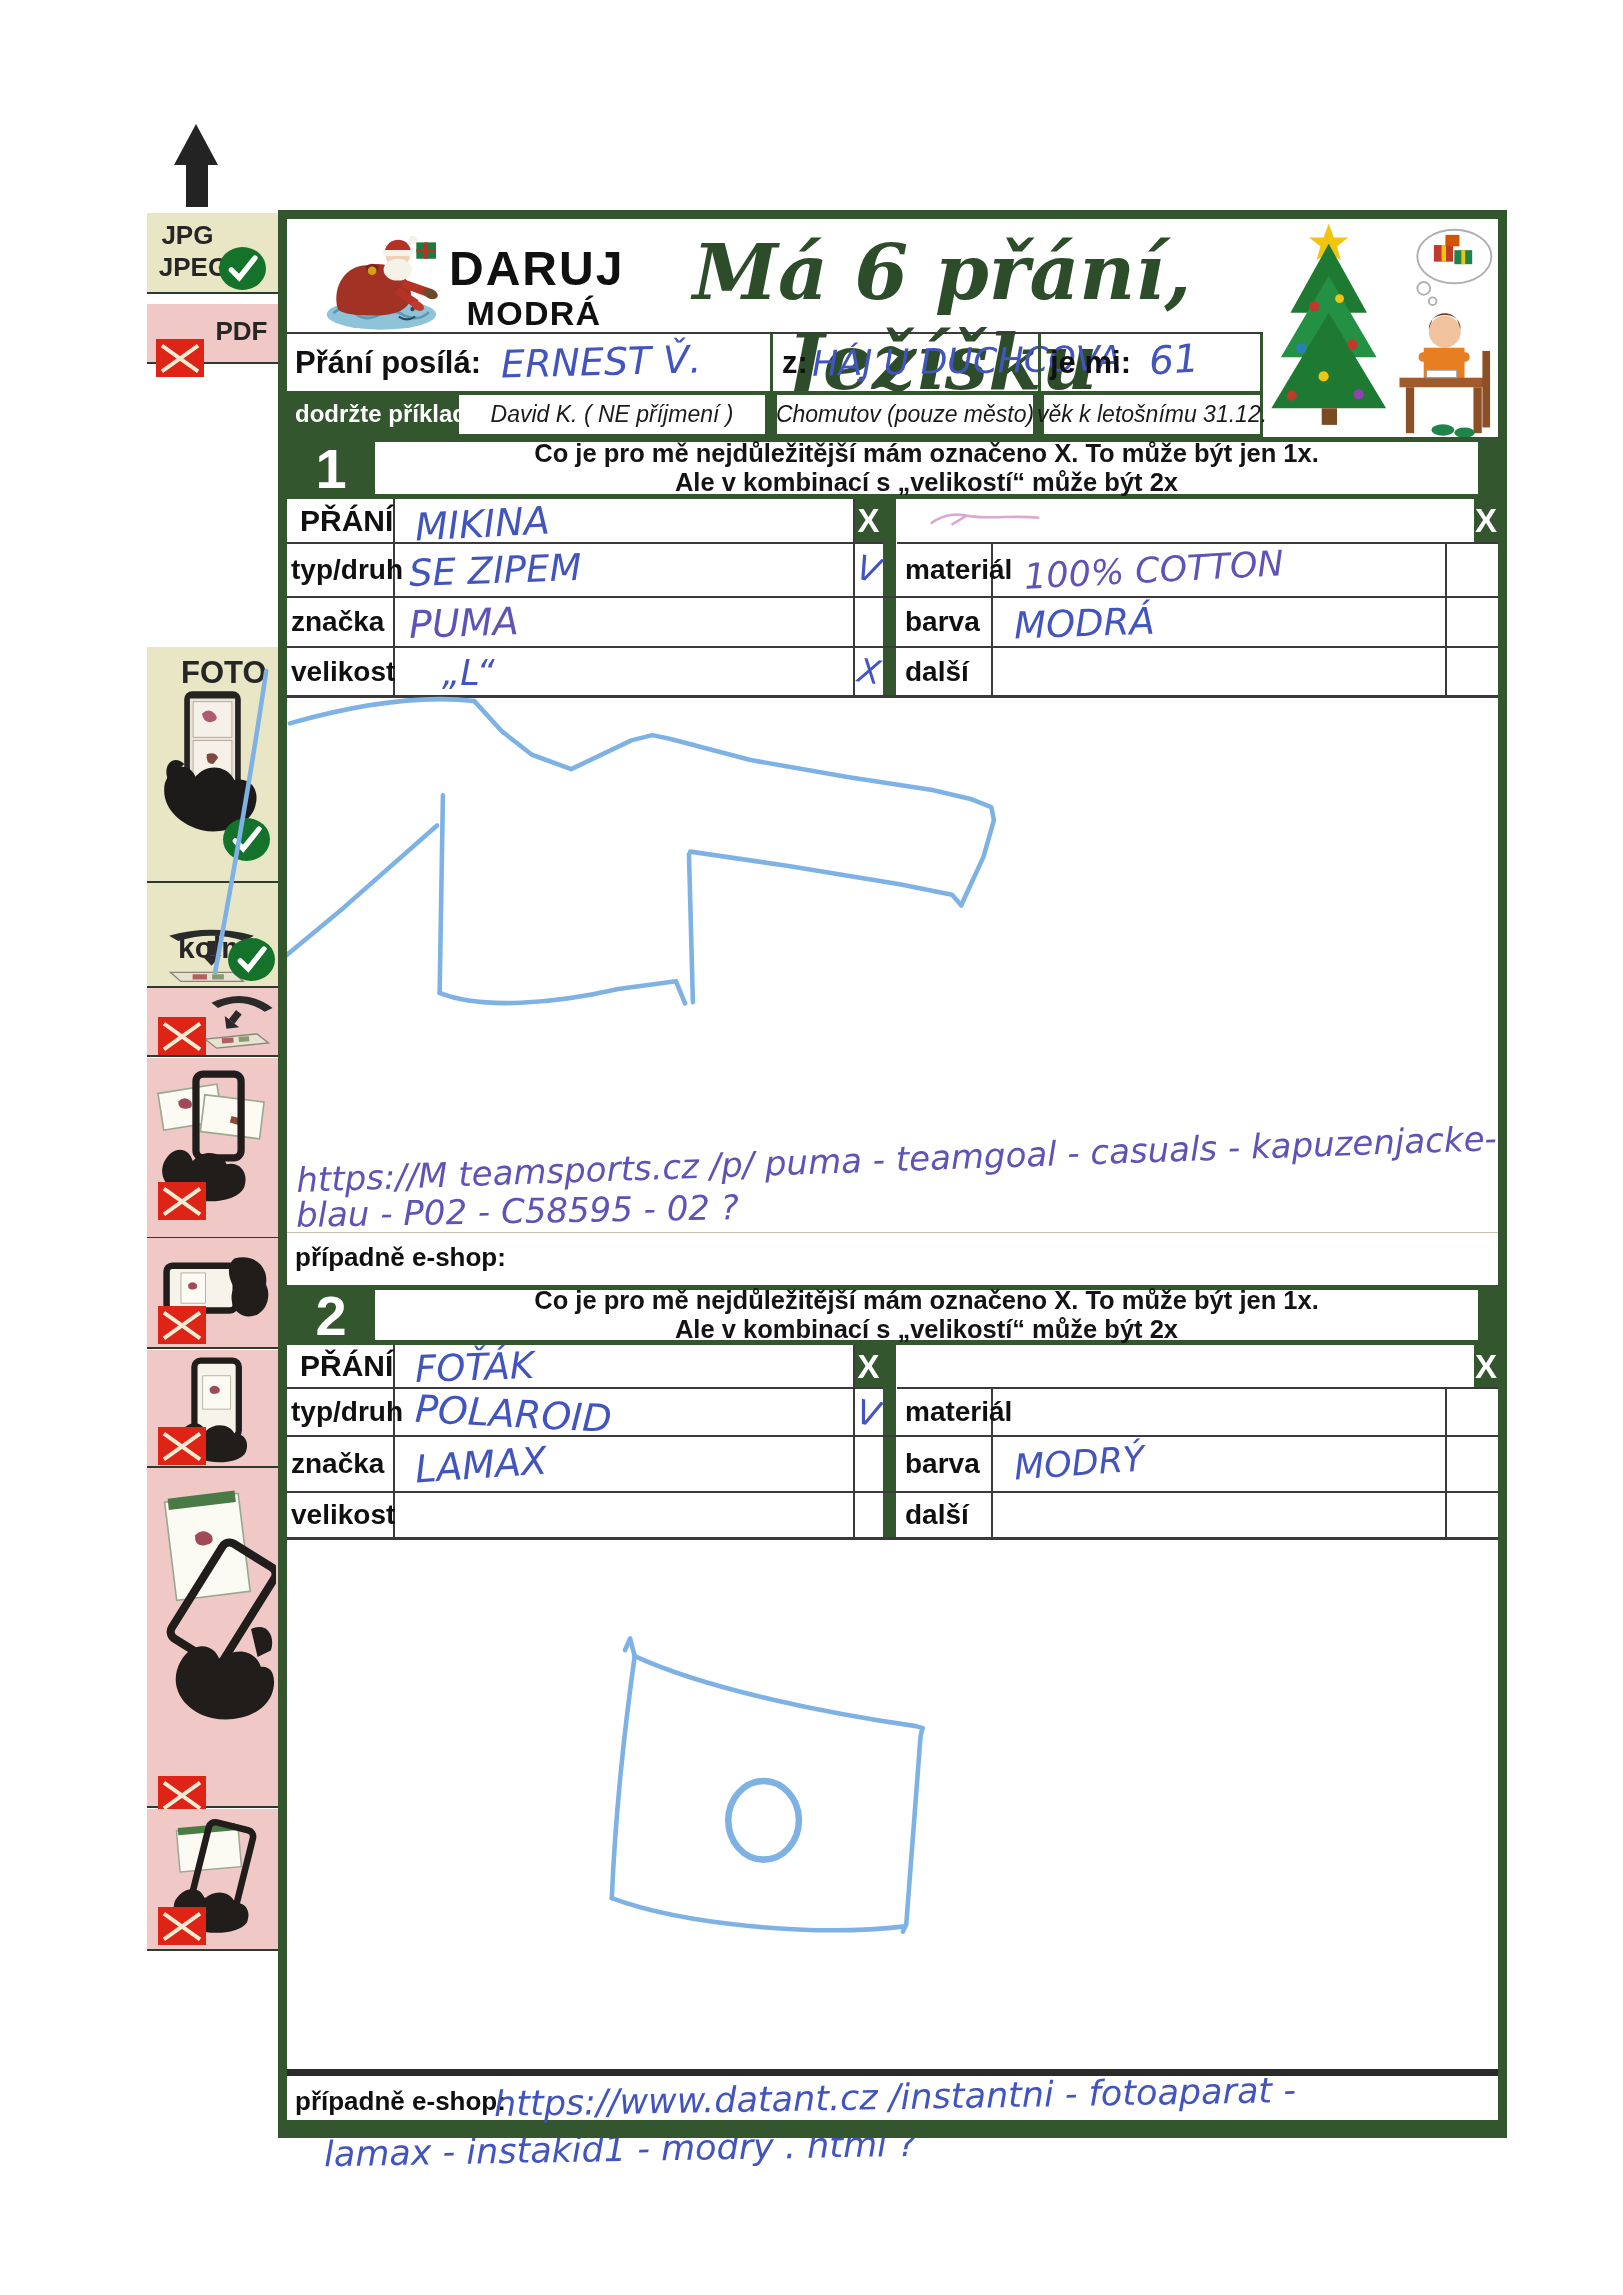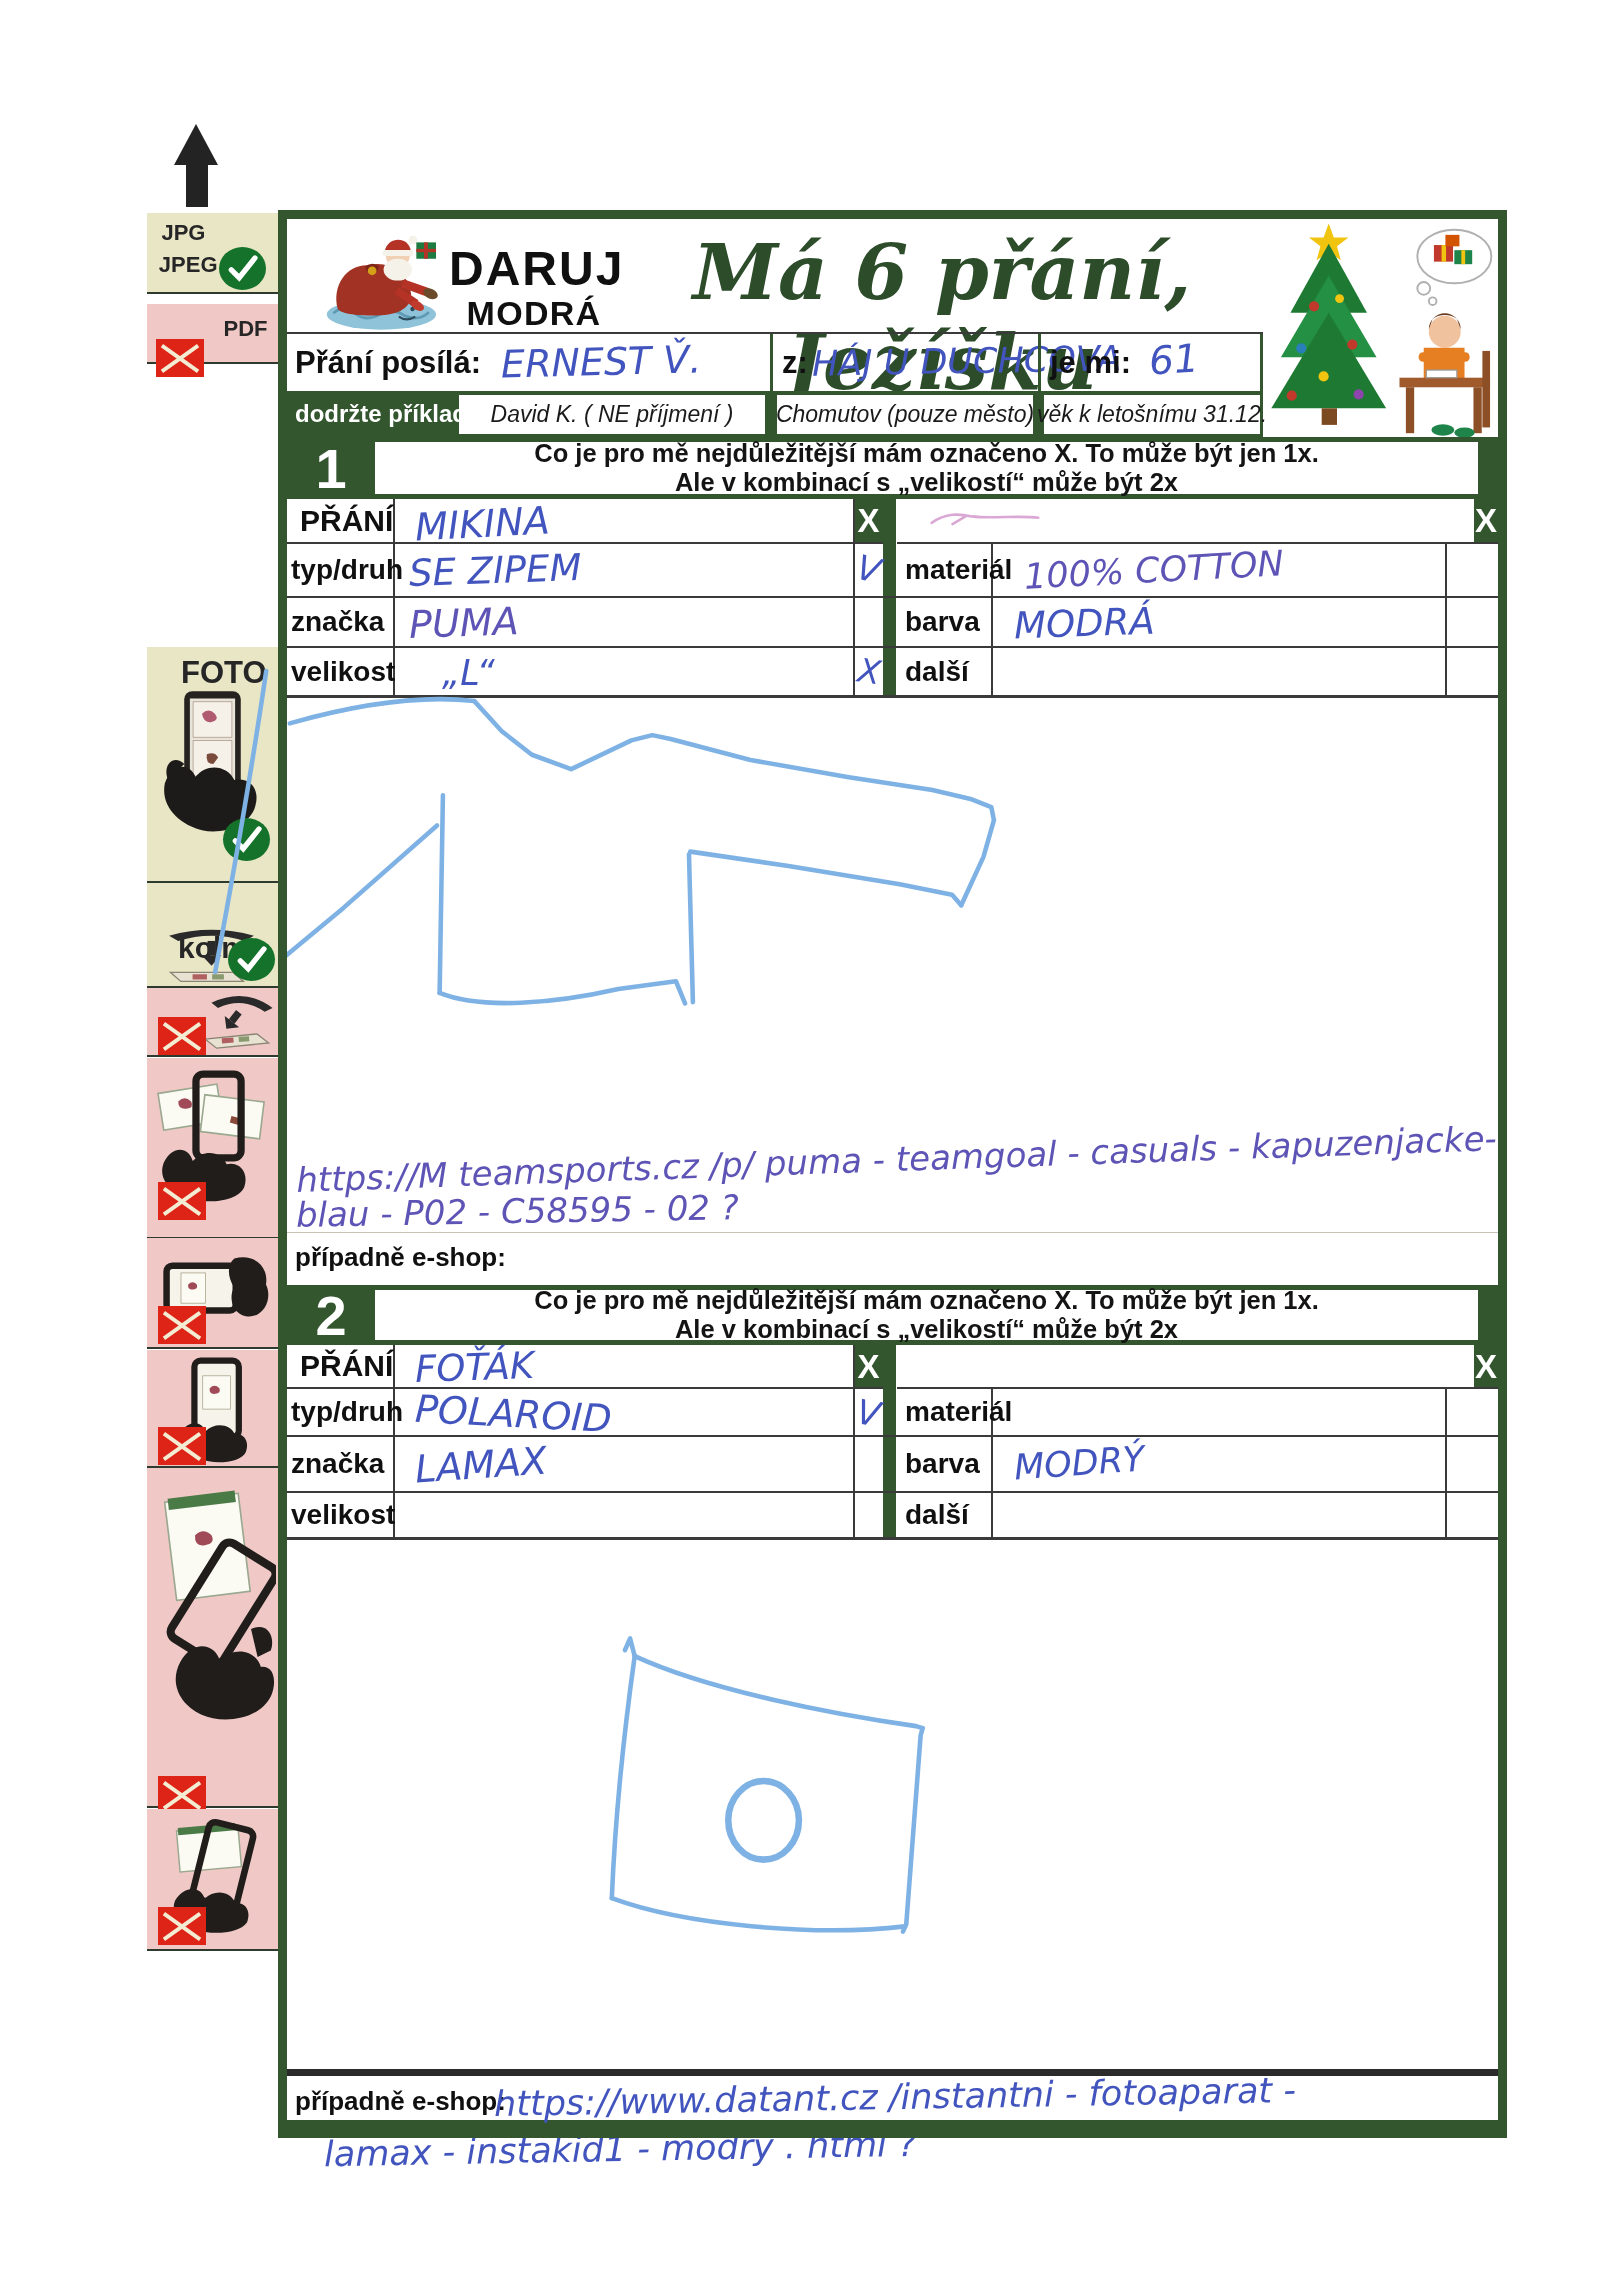--- a/index.html
+++ b/index.html
@@ -9,21 +9,21 @@
   
   .up-arrow-head { position:absolute; left:174px; top:124px; width:0; height:0;
     border-left:22px solid transparent; border-right:22px solid transparent;
     border-bottom:41px solid #232323; }
   .up-arrow-stem { position:absolute; left:186px; top:164px; width:21.6px; height:43px; background:#232323; }
 
   
   .sb-cell { position:absolute; left:147px; width:131px; border-bottom:2px solid #2e3a2e; box-sizing:border-box; }
   .sb-cream { background:#e9e6c6; }
   .sb-pink  { background:#f0c9c6; }
-  .sb-label { font-weight:700; color:#262626; font-size:22px; }
+  .sb-label { font-weight:700; color:#262626; font-size:26px; }
   .mark-check { position:absolute; width:47px; height:43px; border-radius:50%; background:#15722a;
     display:flex; align-items:center; justify-content:center; }
   .mark-cross { position:absolute; width:48px; height:38px; background:#de2317;
     display:flex; align-items:center; justify-content:center; }
 
   
   .form { position:absolute; left:278px; top:210px; width:1229px; height:1928px; background:#fff;border-radius:9px; }
   .form-border { position:absolute; inset:0; border:9.2px solid #33562f; pointer-events:none; z-index:40; }
   .abs { position:absolute; }
   .band { background:#33562f; }

